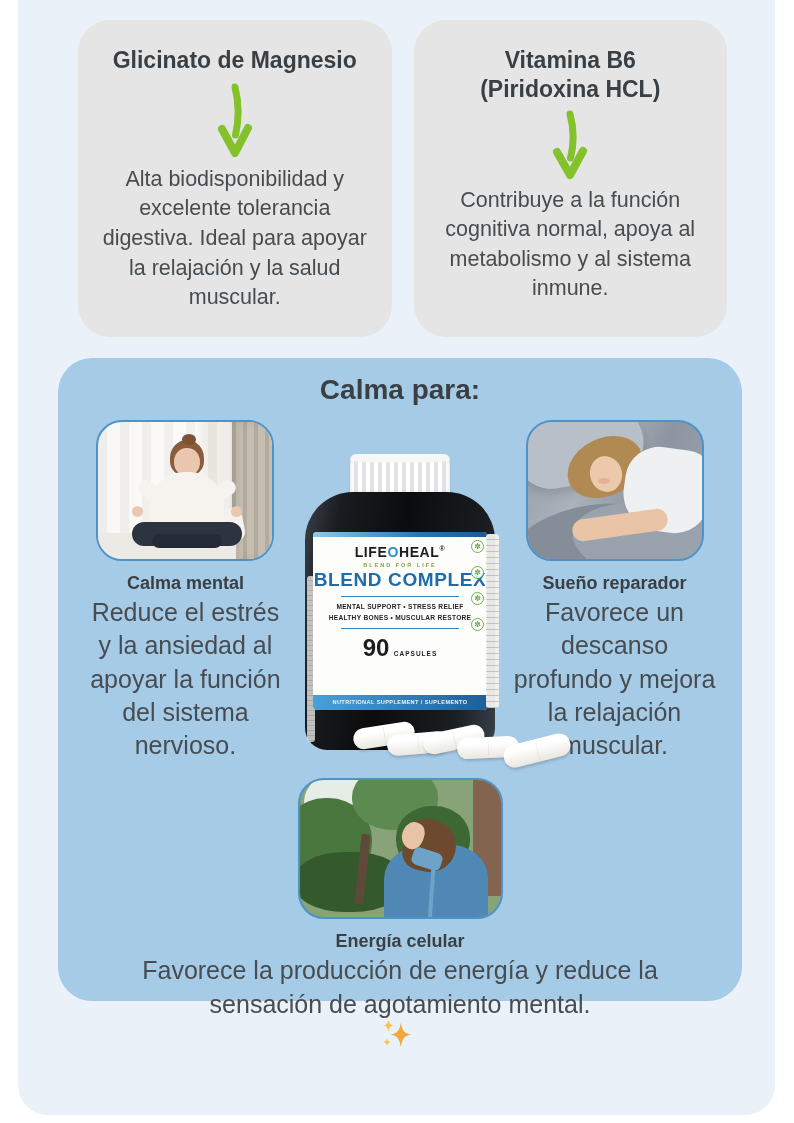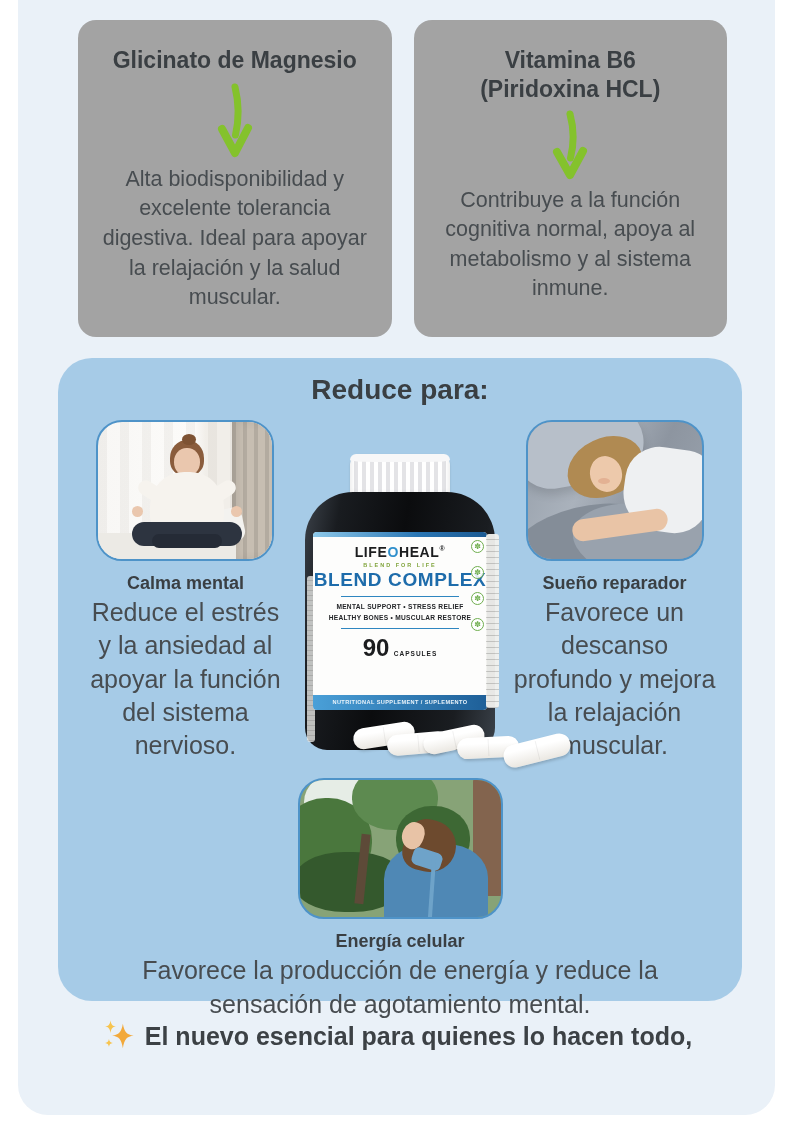--- a/index.html
+++ b/index.html
@@ -3,21 +3,21 @@
 <meta charset="utf-8">
 <style>
   * { margin:0; padding:0; box-sizing:border-box; }
   html,body { width:794px; height:1123px; background:#ffffff; font-family:"Liberation Sans", sans-serif; }
   .page { position:relative; width:794px; height:1123px; background:#ffffff; overflow:hidden; }
   .bg { position:absolute; left:18px; right:19px; top:0; bottom:8px;
         background:#eaf1f8; border-radius:0 0 30px 30px; }
 
   
   .top-cards { position:absolute; left:78px; top:20px; width:649px; display:flex; gap:22px; }
-  .white-card { flex:1; background:#a3a3a3; border-radius:18px; padding:26px 14px 24px; text-align:center; }
+  .white-card { flex:1; background:#e5e5e5; border-radius:32px; padding:26px 14px 24px; text-align:center; }
   .white-card h2 { font-size:23px; font-weight:700; color:#3a3f43; line-height:1.25; max-width:255px; margin:0 auto; }
   .down-arrow { display:block; margin:6px auto 4px; }
   .white-card p { font-size:21.5px; color:#474c50; line-height:1.38; max-width:300px; margin:2px auto 0; }
 
   
   .blue-card { position:absolute; left:58px; top:358px; width:684px; height:643px;
                background:#a6cbe7; border-radius:34px; padding:16px 26px 0; }
   .blue-card h1 { text-align:center; font-size:28px; font-weight:700; color:#3a3f43; margin-bottom:14px; }
 
   .benefit-row { display:flex; justify-content:space-between; align-items:flex-start; }
@@ -152,21 +152,21 @@
       <h2>Vitamina B6 (Piridoxina HCL)</h2>
       <svg class="down-arrow" width="44" height="72" viewBox="0 0 44 72">
         <path d="M22 4 Q28 26 22.5 48" stroke="#84c22c" stroke-width="7" fill="none" stroke-linecap="round"></path>
         <path d="M9 42 L22 65 L35 41" stroke="#84c22c" stroke-width="8" fill="none" stroke-linecap="round" stroke-linejoin="round"></path>
       </svg>
       <p>Contribuye a la función cognitiva normal, apoya al metabolismo y al sistema inmune.</p>
     </div>
   </div>
 
   <div class="blue-card">
-    <h1>Reduce para:</h1>
+    <h1>Calma para:</h1>
 
     <div class="benefit-row">
 
       <div class="col">
         <div class="photo sc-med">
           <div class="stripes"></div>
             <div class="curtain"></div>
             <div class="couch"></div>
             <div class="pillow"></div>
           <div class="hair"></div>
@@ -260,16 +260,15 @@
     </div>
   </div>
 
   <div class="footer">
     <div class="l1">
       <svg width="34" height="34" viewBox="0 0 44 44">
         <path d="M27 6 C29 17 32 20 41 21.5 C32 23 29 26 27 38 C25 26 22 23 13 21.5 C22 20 25 17 27 6 Z" fill="#f2a93b"></path>
         <path d="M11 2 C12 7.5 13.5 9 18 9.8 C13.5 10.6 12 12 11 18 C10 12 8.5 10.6 4 9.8 C8.5 9 10 7.5 11 2 Z" fill="#f7c44f"></path>
         <path d="M9 26 C9.7 29.5 10.8 30.5 14 31 C10.8 31.6 9.7 32.6 9 36 C8.3 32.6 7.2 31.6 4 31 C7.2 30.5 8.3 29.5 9 26 Z" fill="#f7c44f"></path>
       </svg>
-      <span class="txt">El nuevo esencial para quienes lo hacen todo,</span>
     </div>
   </div>
 </div>
 
 </body></html>

